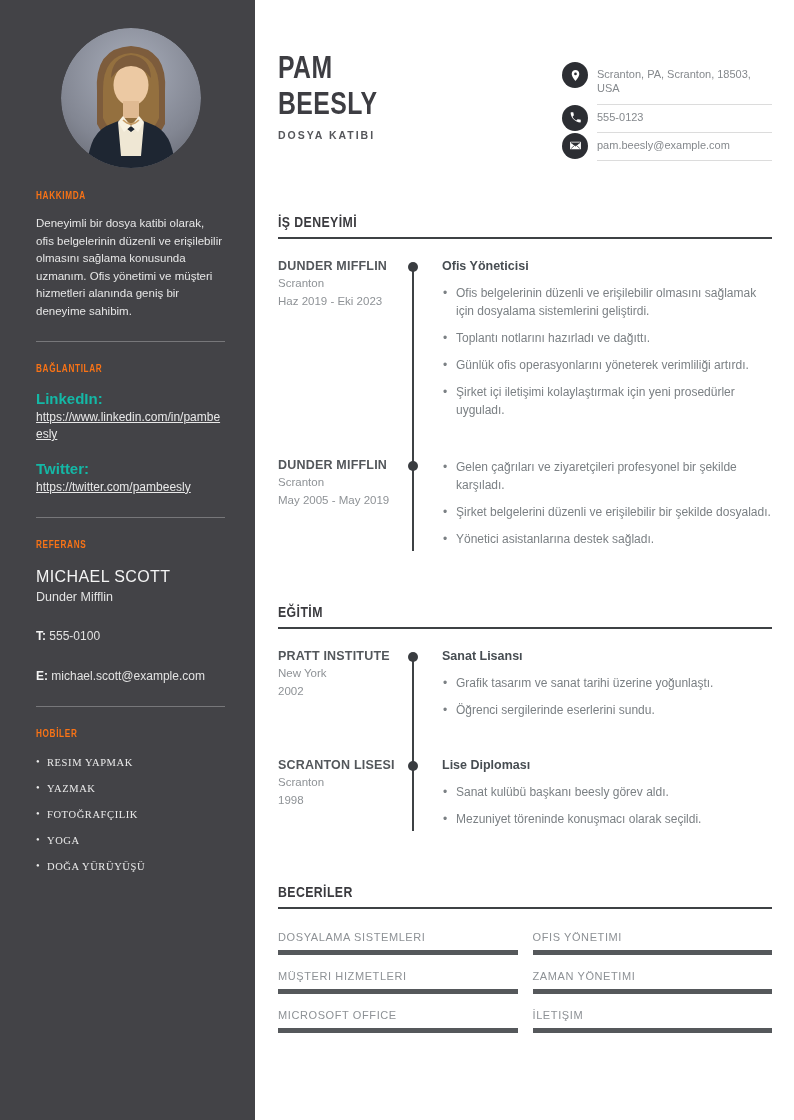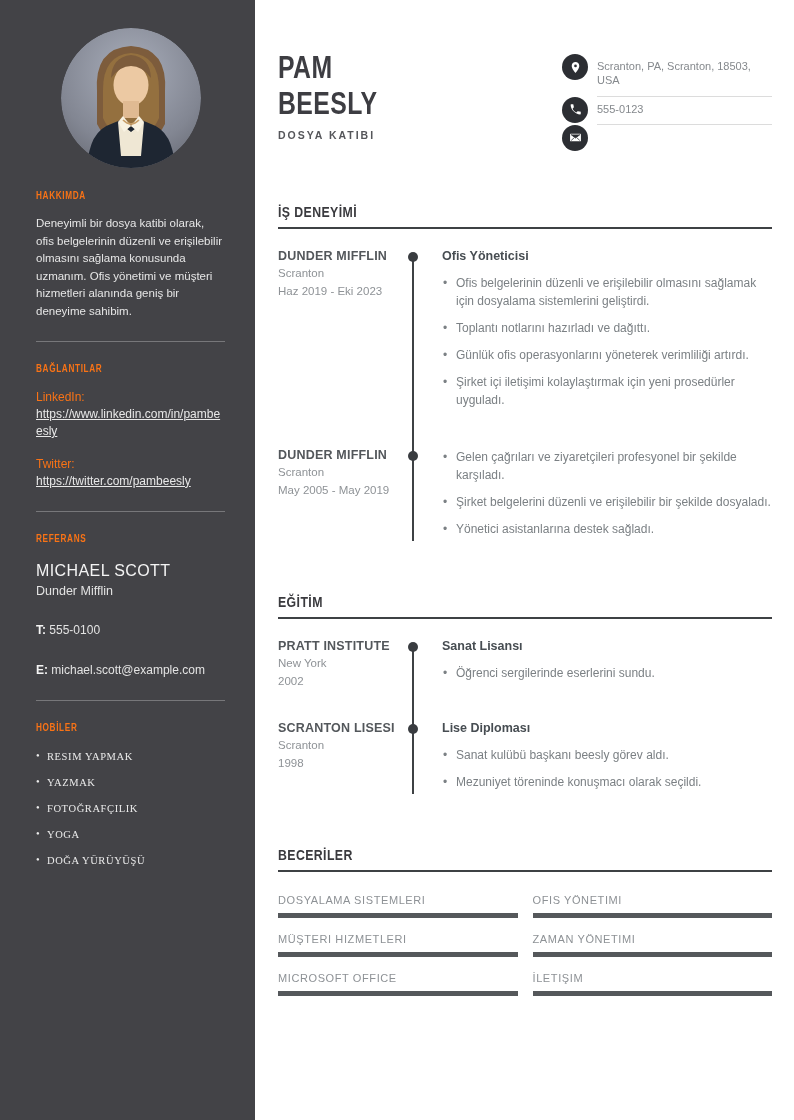--- a/index.html
+++ b/index.html
@@ -11,38 +11,38 @@
   .cond { display:inline-block; transform:scaleX(0.82); transform-origin:0 50%; white-space:nowrap; }
 
   
   .sidebar { width:255px; min-width:255px; height:100%; background:#434347; color:#e8e8e8; padding:28px 30px 30px 36px; }
   .photo-wrap { width:140px; height:140px; border-radius:50%; overflow:hidden; margin:0 auto; }
   .side-h { color:#f97316; font-size:10px; font-weight:700; letter-spacing:0.8px; margin-top:0; }
   .about-sec { margin-top:22px; }
   .about-text { margin-top:14px; font-size:11.5px; line-height:17.5px; color:#e6e6e6; }
   .side-div { border:none; border-top:1px solid #77777a; margin:21px 0; }
   .link-group { margin-top:16px; }
-  .link-label { font-weight:400; font-size:12px; color:#f97316; margin-bottom:2px; }
+  .link-label { font-weight:700; font-size:15px; color:#14b8a6; margin-bottom:2px; }
   .link-url { font-size:12px; color:#e8e8e8; text-decoration:underline; word-break:break-all; line-height:1.45; display:block; }
   .ref-name { font-size:16px; font-weight:400; letter-spacing:0.4px; color:#f4f4f4; margin-top:18px; }
   .ref-company { font-size:12.5px; color:#e3e3e3; margin-top:4px; }
   .ref-line { font-size:12px; color:#e3e3e3; margin-top:24px; line-height:1.35; }
   .ref-line .lbl { font-weight:700; color:#f4f4f4; }
   .hobby-list { list-style:none; margin-top:18px;font-family:Liberation Serif, serif; }
   .hobby-list li { font-size:10.5px; letter-spacing:0.6px; color:#ebebeb; margin-bottom:15px; position:relative; padding-left:11px; }
   .hobby-list li::before { content:"•"; position:absolute; left:0; top:-1px; }
 
   
   .main { flex:1; padding:50px 22px 30px 23px; }
   .head { display:flex; align-items:flex-start; margin-bottom:52px; }
   .name-block { flex:1; }
   .name { color:#3d3d42; font-weight:700; font-size:31px; line-height:36px; letter-spacing:0.5px; }
   .name span { display:block; transform:scaleX(0.8); transform-origin:0 50%; }
   .job-title { margin-top:7px; font-size:10.5px; font-weight:700; letter-spacing:2px; color:#55565a; }
-  .contacts { width:210px; margin-top:4px; }
+  .contacts { width:210px; margin-top:12px; }
   .c-row { display:flex; align-items:flex-start; }
   .c-icon { width:26px; height:26px; min-width:26px; border-radius:50%; background:#2c2e33; display:flex; align-items:center; justify-content:center; margin-right:9px; }
   .c-icon svg { width:13px; height:13px; }
   .c-text { flex:1; font-size:11px; color:#85898d; padding:5px 0 8px 0; border-bottom:1px solid #dcdcdc; line-height:1.3; }
   .c-row:last-child .c-text { border-bottom:1px solid #dcdcdc; }
 
   .sec { margin-bottom:46px; }
   .sec-h { font-size:15px; font-weight:700; color:#3a3a3e; letter-spacing:0.5px; }
   .sec-rule { border:none; border-top:2px solid #3e4144; margin-top:7px; }
 
@@ -178,20 +178,21 @@
           <div class="c-text">555-0123</div>
         </div>
         <div class="c-row">
           <span class="c-icon">
             <svg viewBox="0 0 24 24">
                 <path fill="#ffffff" d="M3 5h18a1 1 0 0 1 1 1v12a1 1 0 0 1-1 1H3a1 1 0 0 1-1-1V6a1 1 0 0 1 1-1z"></path>
                 <path fill="#2c2e33" d="M3.5 6.5 12 12.8l8.5-6.3" stroke="#2c2e33" stroke-width="1.6"></path>
                 <path d="M4 17.5l5.5-5M20 17.5l-5.5-5" stroke="#2c2e33" stroke-width="1.4"></path>
               </svg>
           </span>
+          <div class="c-text">pam.beesly@example.com</div>
         </div>
       </div>
     </header>
 
     <section class="sec">
       <h2 class="sec-h"><span class="cond">İŞ DENEYİMİ</span></h2>
       <hr class="sec-rule">
       <div class="tl">
         <div class="tl-item">
           <div>
@@ -241,20 +242,21 @@
             <div class="org">PRATT INSTITUTE</div>
             <div class="org-loc">New York</div>
             <div class="org-dates">2002</div>
           </div>
           <div class="dot-cell">
               <span class="dot"></span>
             </div>
           <div>
             <div class="role">Sanat Lisansı</div>
             <ul class="blt">
+              <li>Grafik tasarım ve sanat tarihi üzerine yoğunlaştı.</li>
               <li>Öğrenci sergilerinde eserlerini sundu.</li>
             </ul>
           </div>
         </div>
         <div class="tl-item">
           <div>
             <div class="org">SCRANTON LISESI</div>
             <div class="org-loc">Scranton</div>
             <div class="org-dates">1998</div>
           </div>

